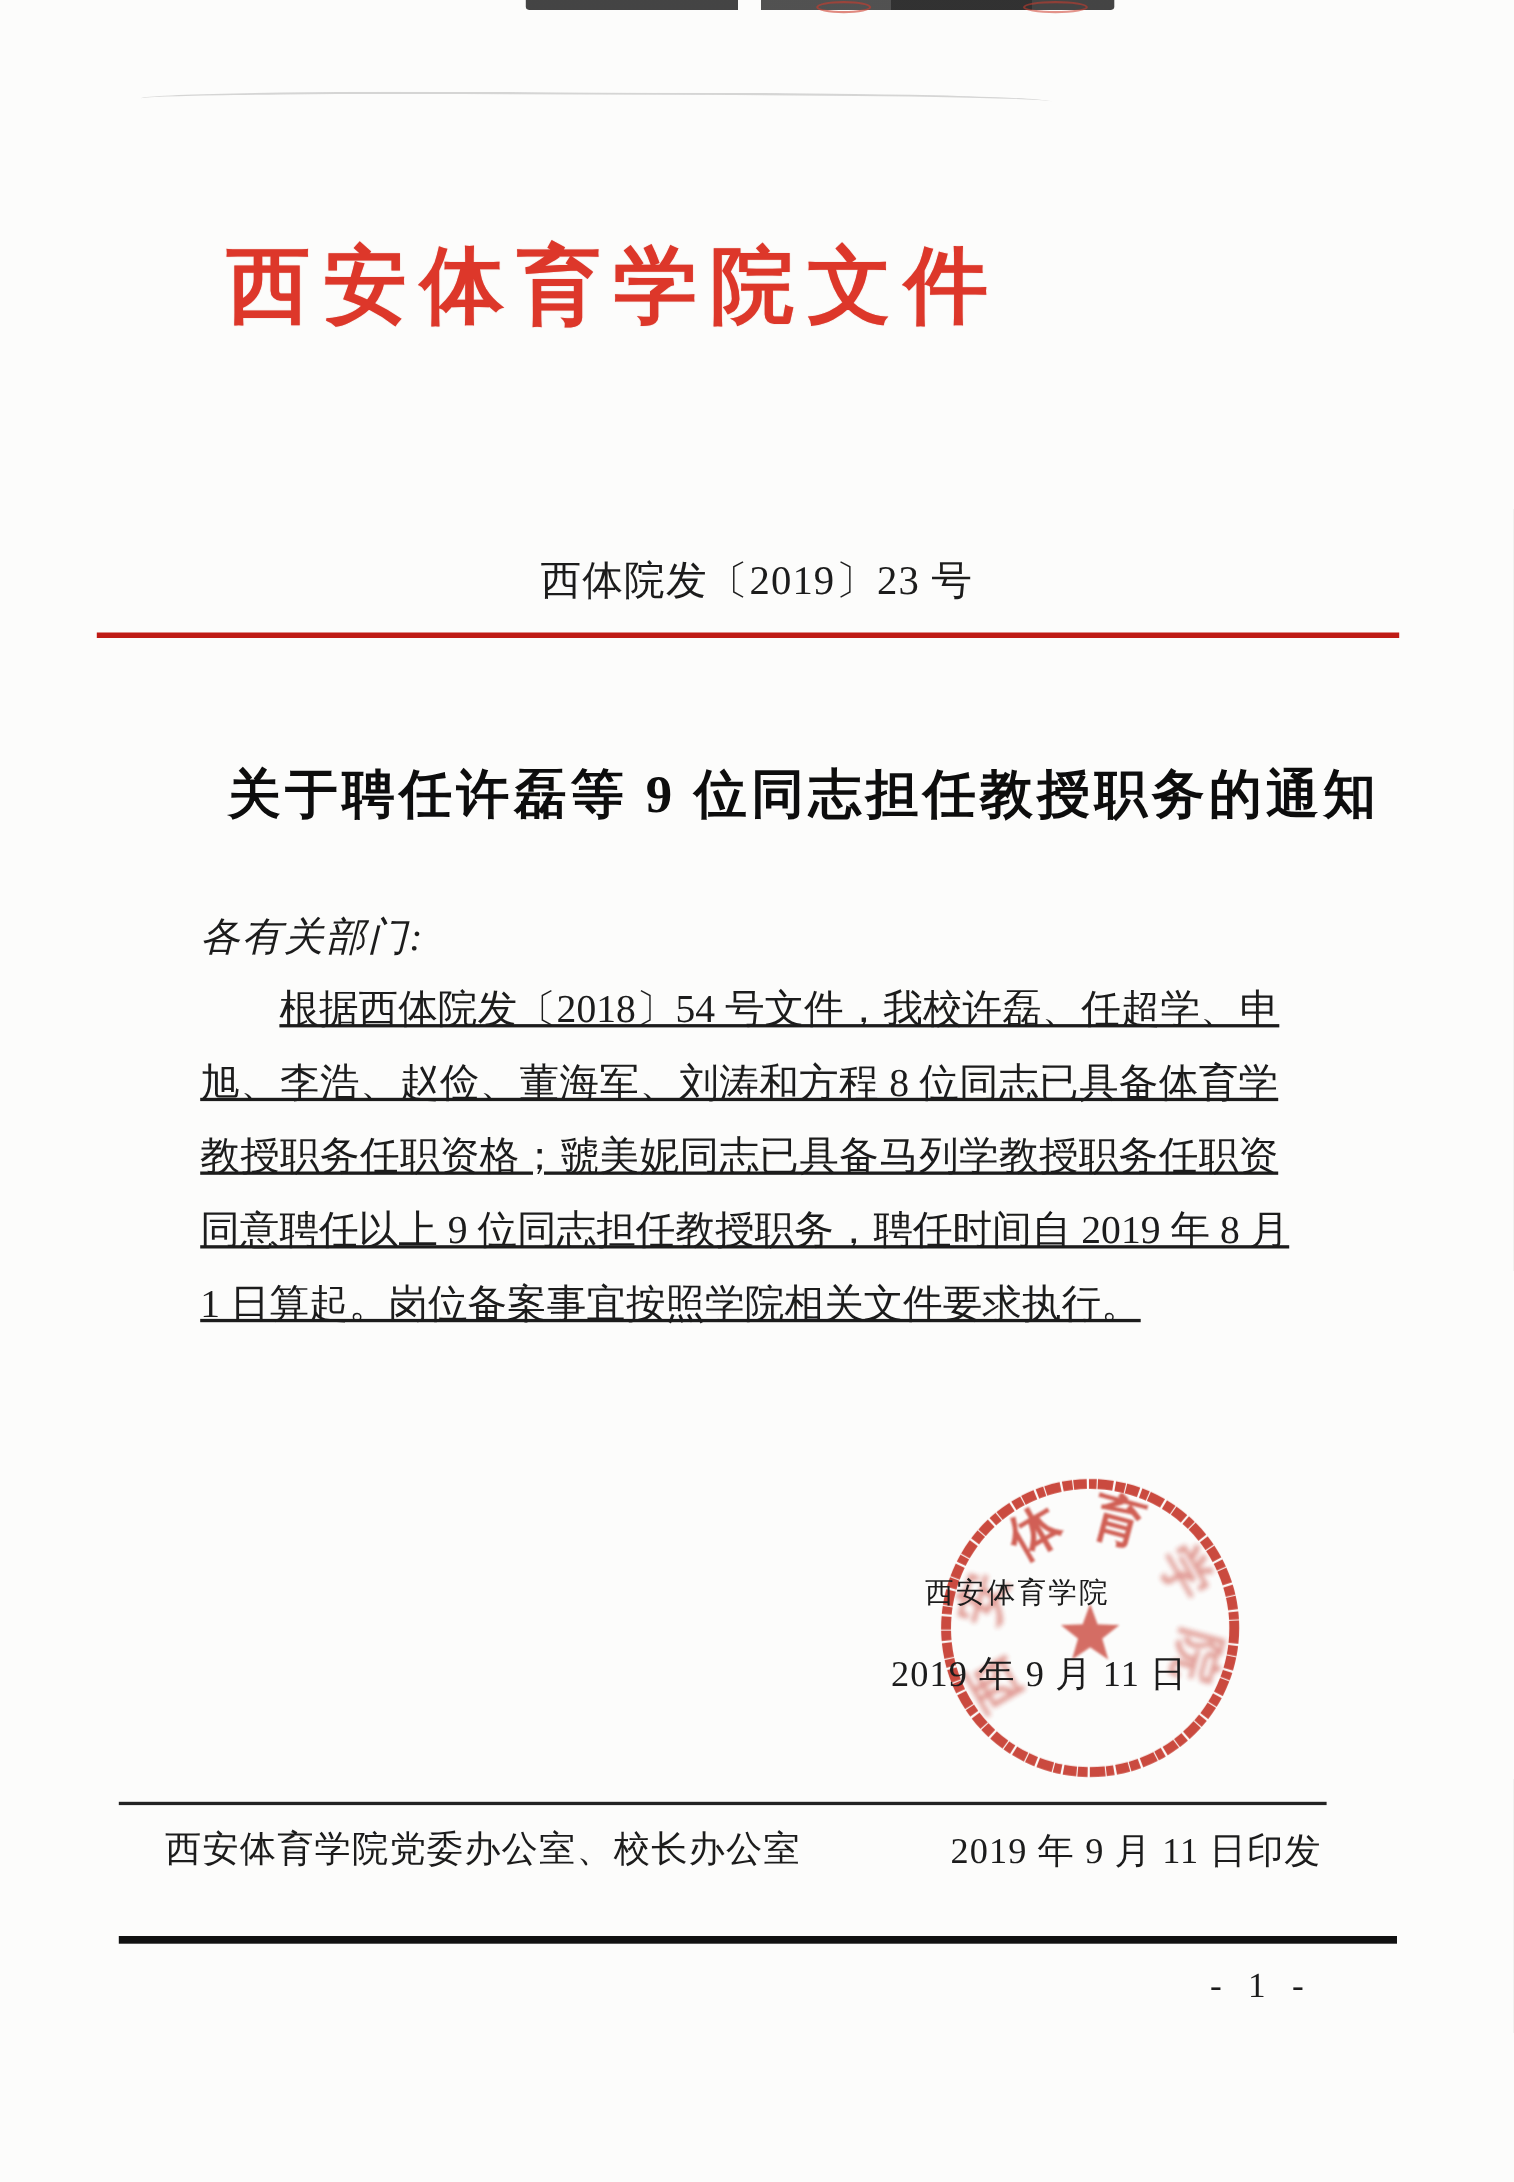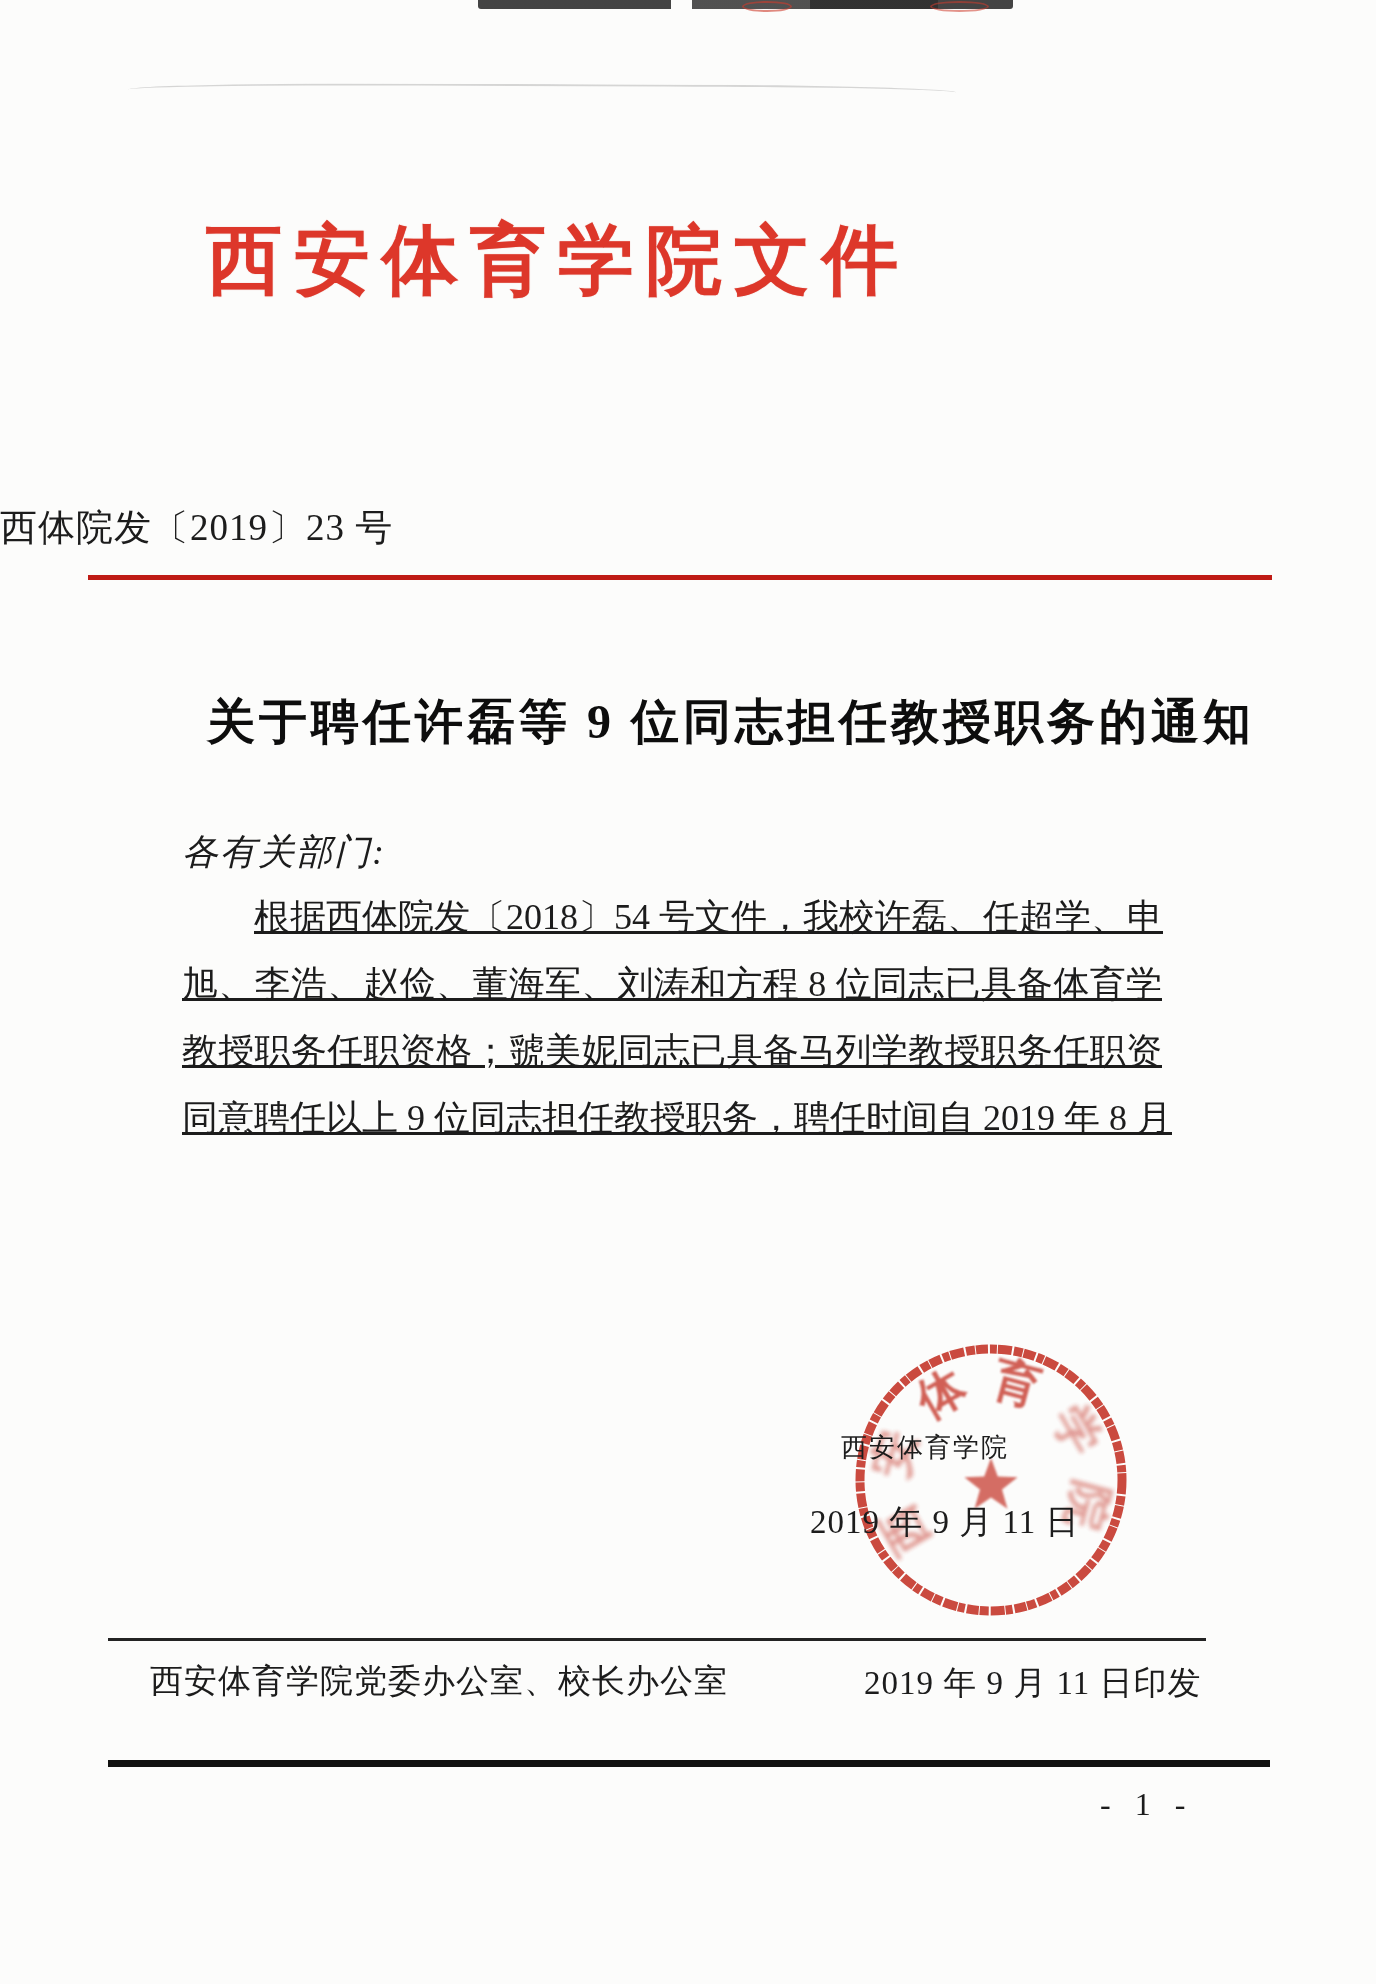--- a/index.html
+++ b/index.html
@@ -34,21 +34,21 @@
   
   .org-title{
     position:absolute;left:190px;top:204px;margin:16px;
     font-size:76px;line-height:80px;font-weight:bold;
     letter-spacing:12px;white-space:nowrap;
     color:#dd372a;
     text-shadow:0 0 1px rgba(200,40,25,.45);
   }
   .doc-number{
     position:absolute;left:0;top:503px;width:1376px;
-    font-size:37px;letter-spacing:1px;white-space:nowrap;
+    text-align:center;font-size:37px;letter-spacing:1px;white-space:nowrap;
   }
   .red-rule{
     position:absolute;left:88px;top:575px;width:1184px;height:5px;
     background:#bf1b15;
   }
   
   .notice-title{
     position:absolute;left:0;top:690px;width:1376px;margin:0;
     text-align:center;font-size:48px;font-weight:bold;letter-spacing:4px;
     color:#0d0d0d;white-space:nowrap;padding-left:43px;
@@ -121,20 +121,21 @@
   <div class="red-rule"></div>
 
   <h2 class="notice-title">关于聘任许磊等 9 位同志担任教授职务的通知</h2>
   <div class="salutation">各有关部门:</div>
 
   <div class="body">
     <div class="body-line first">根据西体院发〔2018〕54 号文件，我校许磊、任超学、申</div>
     <div class="body-line">旭、李浩、赵俭、董海军、刘涛和方程 8 位同志已具备体育学</div>
     <div class="body-line">教授职务任职资格；虢美妮同志已具备马列学教授职务任职资</div>
     <div class="body-line">同意聘任以上 9 位同志担任教授职务，聘任时间自 2019 年 8 月</div>
+    <div class="body-line last">1 日算起。岗位备案事宜按照学院相关文件要求执行。</div>
   </div>
 
   <svg class="seal" viewBox="0 0 285 285">
     <circle class="ring" cx="142" cy="142" r="131" fill="none" stroke="#c63a2e" stroke-width="9"></circle>
     <polygon class="star" fill="#c63a2e" points="142,120 148.8,138.6 168.6,139.3 153.0,151.6 158.5,170.7 142,159.6 125.5,170.7 131.0,151.6 115.4,139.3 135.2,138.6"></polygon>
     <g fill="#c63a2e">
       <g class="arc-faint">
         <text text-anchor="middle" dominant-baseline="central" transform="translate(55.4,192) rotate(-120)">西</text>
         <text text-anchor="middle" dominant-baseline="central" transform="translate(45.4,116.1) rotate(-75)">安</text>
         <text text-anchor="middle" dominant-baseline="central" transform="translate(228.6,92) rotate(60)">学</text>

